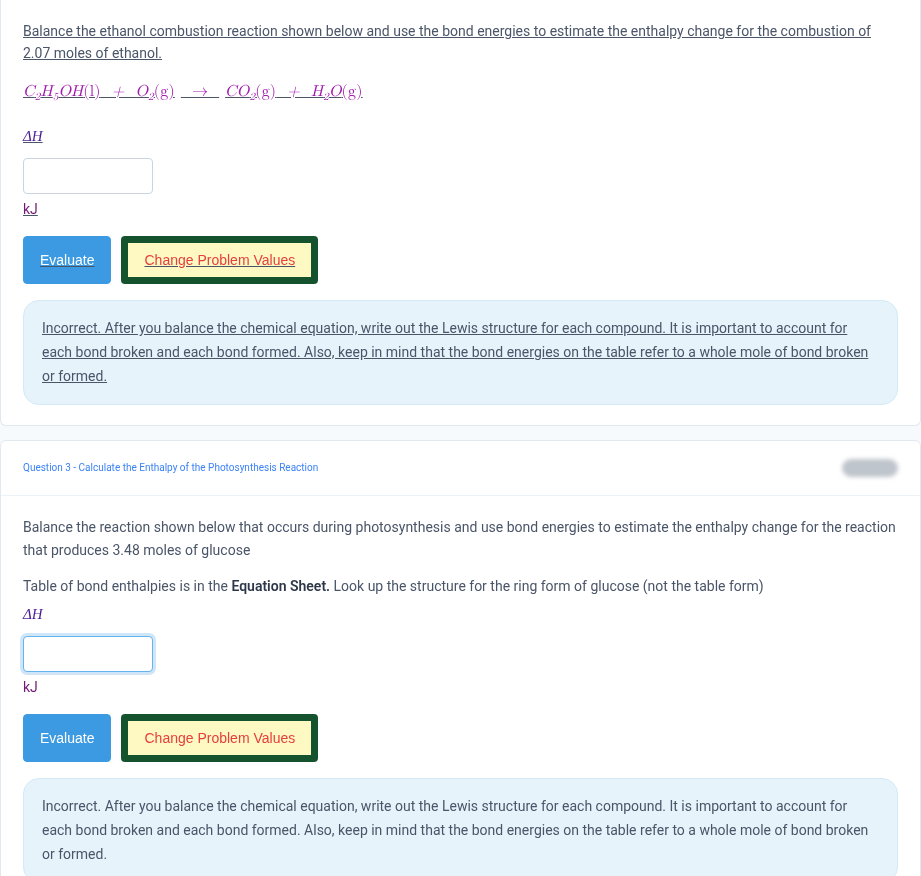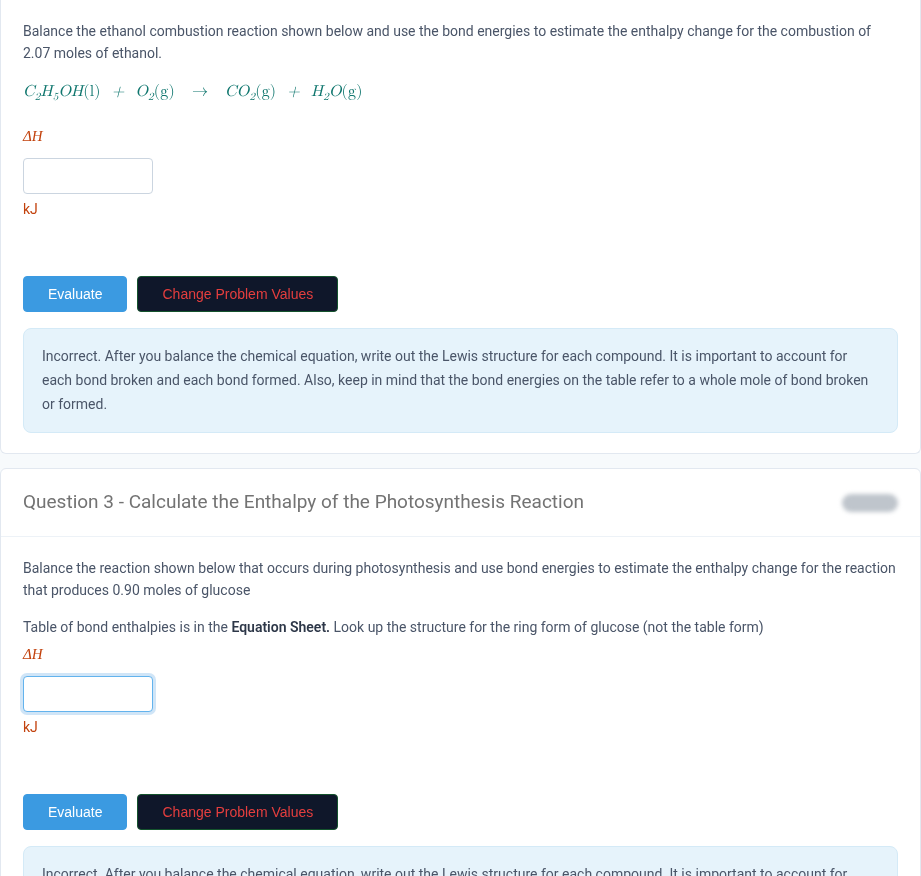--- a/index.html
+++ b/index.html
@@ -20,21 +20,21 @@
   .card-body {
     padding: 20px 22px;
   }
   .prompt {
     color: #4a5568;
     margin-bottom: 14px;
   }
   .equation {
     font-family: "Cambria Math", "Latin Modern Math", Georgia, serif;
     font-style: italic;
-    color: #0f766e;
+    color: #a21caf;
     font-size: 16px;
     margin: 10px 0 18px 0;
     letter-spacing: 0.2px;
   }
   .equation .sub {
     font-size: 11px;
     vertical-align: sub;
     font-style: italic;
   }
   .equation .state {
@@ -46,101 +46,101 @@
   }
   .table-note {
     color: #4a5568;
     margin-bottom: 4px;
   }
   .table-note strong { color: #2d3748; font-weight: 600; }
   .deltaH {
     font-family: "Cambria Math", Georgia, serif;
     font-style: italic;
     font-size: 15px;
-    color: #c2410c;
+    color: #4c1d95;
     margin-bottom: 10px;
   }
   .input-row {
     margin: 6px 0 4px 0;
   }
   .answer-input {
     width: 130px;
     height: 36px;
     border: 1px solid #cbd5e0;
     border-radius: 4px;
     padding: 6px 10px;
     font-size: 14px;
     color: #2d3748;
   }
   .answer-input.focused {
     outline: none;
     border-color: #63b3ed;
     box-shadow: 0 0 0 3px rgba(66,153,225,0.25);
   }
   .unit {
-    color: #c2410c;
+    color: #701a75;
     font-size: 14px;
     margin-top: 4px;
     margin-bottom: 16px;
   }
   .btn-row {
     display: flex;
     gap: 10px;
     margin-bottom: 16px;
   }
   .btn {
-    padding: 9px 24px;
+    padding: 9px 16px;
     border-radius: 4px;
     font-size: 14px;
     cursor: pointer;
     border: 1px solid transparent;
-    margin-top: 40px;
   }
   .btn-primary {
     background: #3b9ae1;
     color: #fff;
     border-color: #3b9ae1;
   }
   .btn-outline {
-    background: #0f172a;
+    background: #fef9c3;
     color: #e53e3e;
-    border: 1px solid #14532d;
+    border: 7px solid #14532d;
   }
   .feedback {
     background: #e6f3fb;
     border: 1px solid #d4eaf7;
-    border-radius: 8px;
+    border-radius: 16px;
     padding: 16px 18px;
     color: #4a5568;
     line-height: 1.7;
   }
   .q-header {
     padding: 18px 22px;
     border-bottom: 1px solid #edf2f7;
     display: flex;
     justify-content: space-between;
     align-items: center;
   }
   .q-title {
-    color: #737373;
-    font-size: 19px;
+    color: #3b82f6;
+    font-size: 10px;
   }
   .blur-badge {
     width: 56px;
     height: 18px;
     background: #bfc5cc;
     border-radius: 9px;
     filter: blur(2px);
   }
   .first-card-wrap {
     border: 1px solid #e2e8f0;
     border-top: none;
     border-radius: 0 0 6px 6px;
     background: #fff;
     margin-bottom: 14px;
+    text-decoration: underline;
   }
 </style>
 </head>
 <body>
 
 <div class="first-card-wrap">
   <div class="card-body">
     <p class="prompt">Balance the ethanol combustion reaction shown below and use the bond energies to estimate the enthalpy change for the combustion of 2.07 moles of ethanol.</p>
 
     <div class="equation">
@@ -162,21 +162,21 @@
     <div class="feedback">Incorrect. After you balance the chemical equation, write out the Lewis structure for each compound. It is important to account for each bond broken and each bond formed. Also, keep in mind that the bond energies on the table refer to a whole mole of bond broken or formed.</div>
   </div>
 </div>
 
 <div class="card">
   <div class="q-header">
     <div class="q-title">Question 3 - Calculate the Enthalpy of the Photosynthesis Reaction</div>
     <div class="blur-badge"></div>
   </div>
   <div class="card-body">
-    <p class="prompt">Balance the reaction shown below that occurs during photosynthesis and use bond energies to estimate the enthalpy change for the reaction that produces  0.90 moles of glucose</p>
+    <p class="prompt">Balance the reaction shown below that occurs during photosynthesis and use bond energies to estimate the enthalpy change for the reaction that produces  3.48 moles of glucose</p>
 
 
     <p class="table-note">
       <span>Table of bond enthalpies is in the </span><strong>Equation Sheet.</strong><span>  Look up the structure for the ring form of glucose (not the table form)</span>
     </p>
     <div class="deltaH">ΔH</div>
 
     <div class="input-row">
       <input class="answer-input focused" type="text" style="">
     </div>

